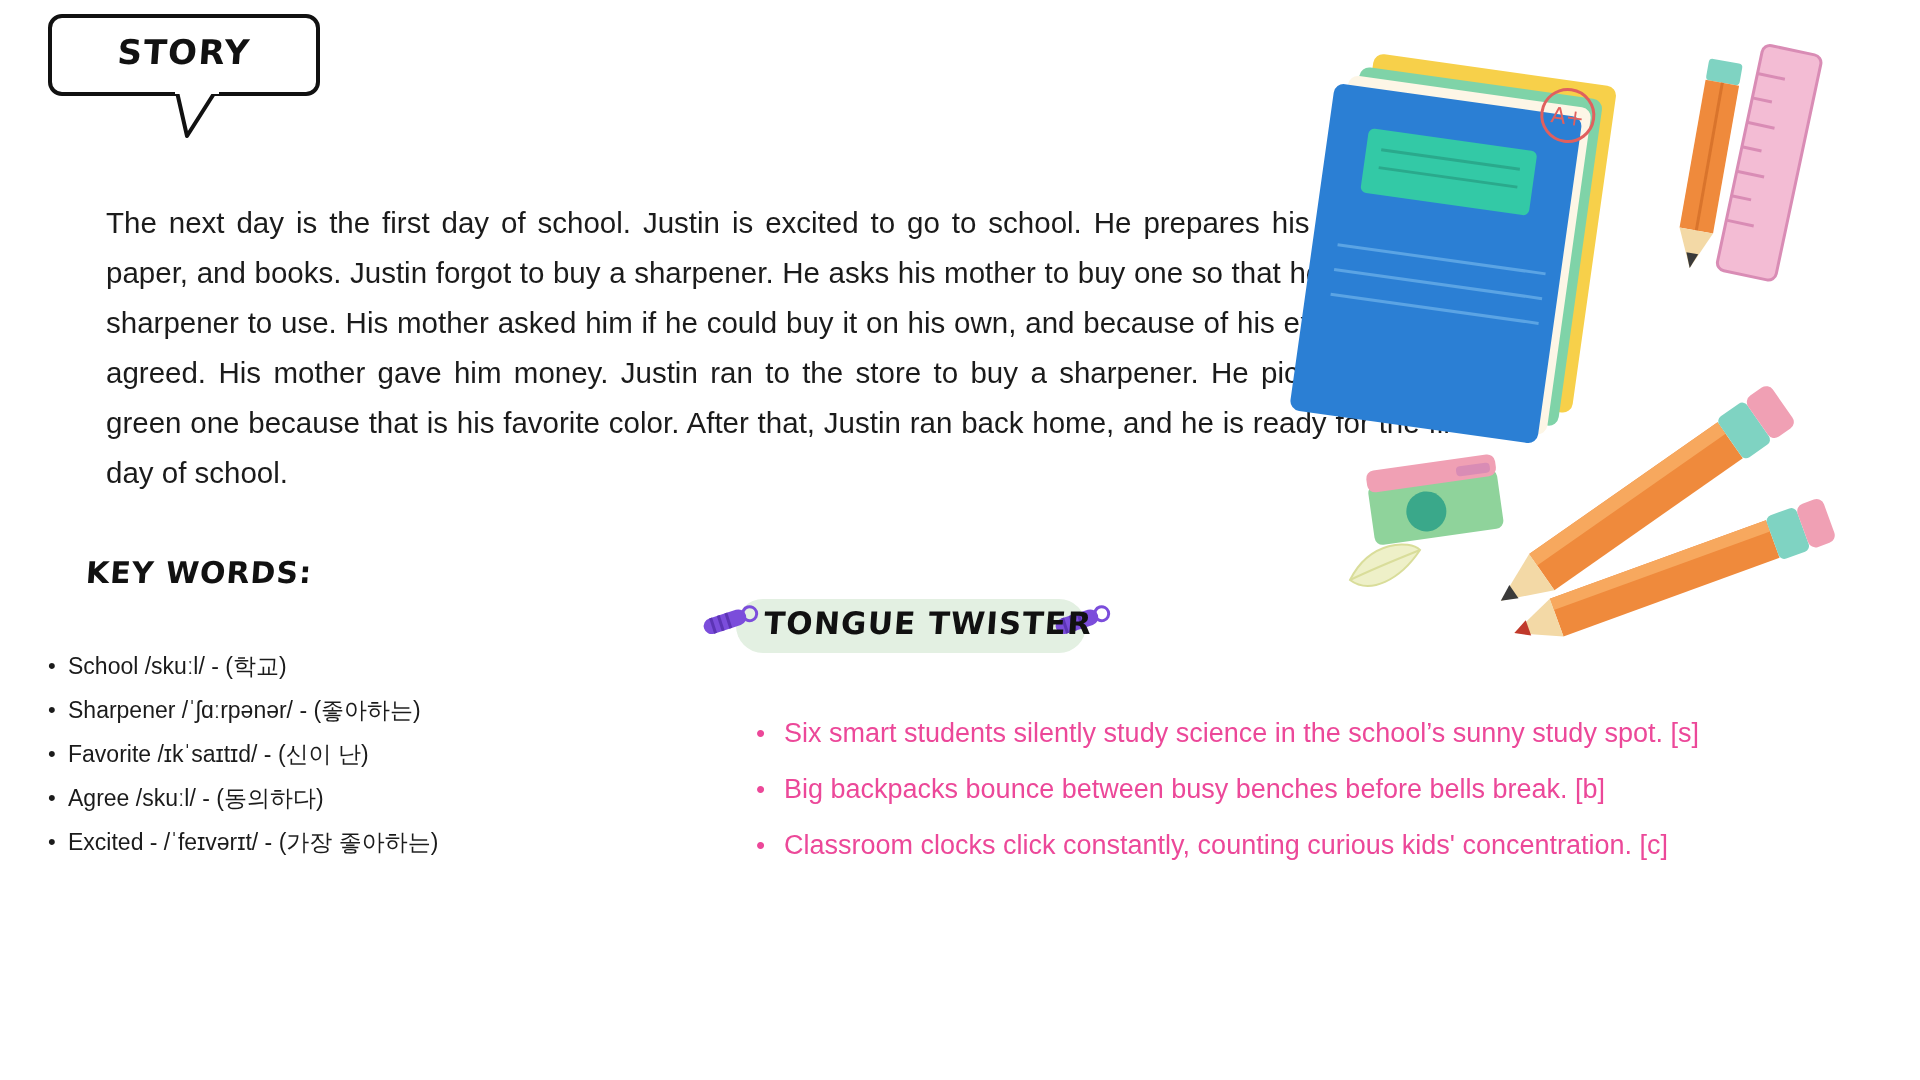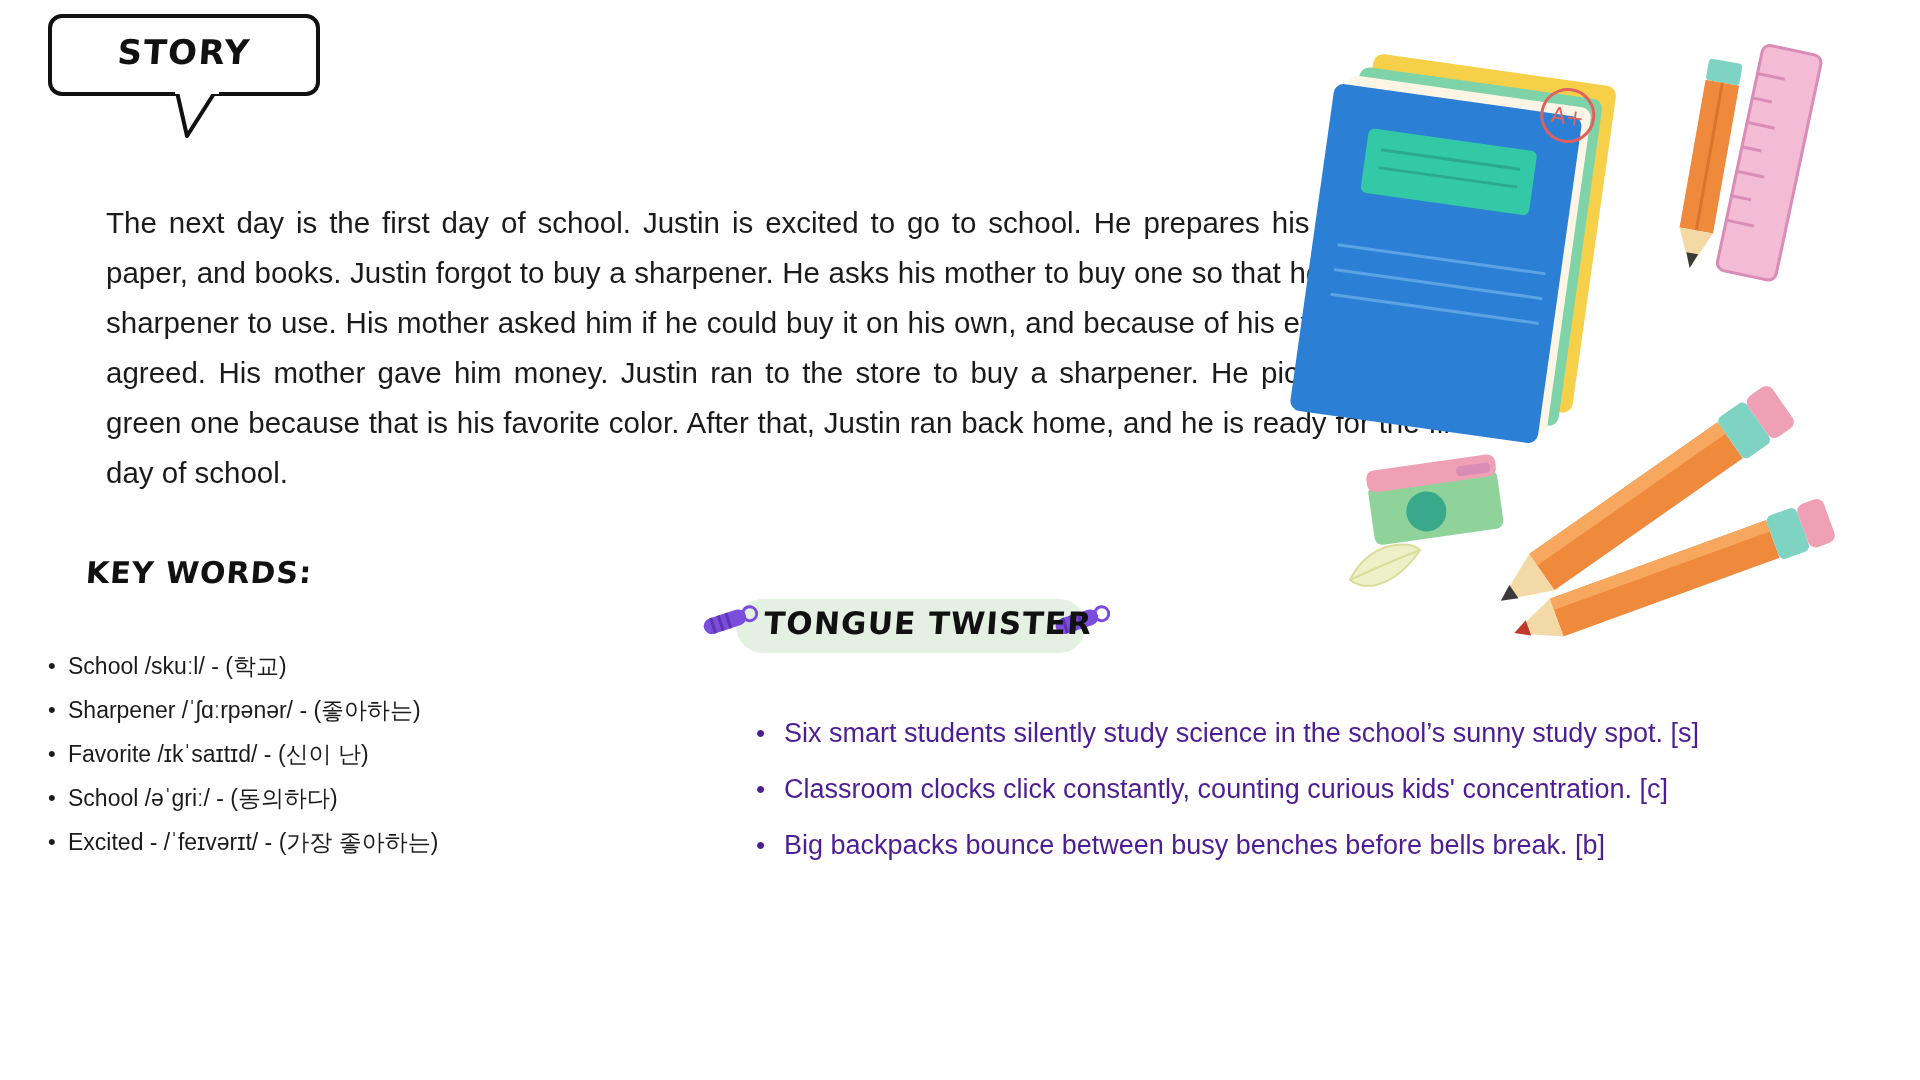--- a/index.html
+++ b/index.html
@@ -138,21 +138,21 @@
     width: 1150px;
     margin: 0;
     padding: 0;
     list-style: none;
   }
   #tt-list li {
     position: relative;
     padding-left: 36px;
     font-size: 27px;
     line-height: 56px;
-    color: #4c1d95;
+    color: #ec4899;
   }
   #tt-list li::before {
     content: "•";
     position: absolute;
     left: 8px;
     top: 0;
     font-size: 26px;
   }
 
   
@@ -178,21 +178,21 @@
   </svg>
 </div>
 
 <p id="story-text">The next day is the first day of school. Justin is excited to go to school. He prepares his bag, pencil, paper, and books. Justin forgot to buy a sharpener. He asks his mother to buy one so that he can have a sharpener to use. His mother asked him if he could buy it on his own, and because of his excitement, he agreed. His mother gave him money. Justin ran to the store to buy a sharpener. He picked the color green one because that is his favorite color. After that, Justin ran back home, and he is ready for the first day of school.</p>
 
 <div id="keywords-title">KEY WORDS:</div>
 <ul id="keywords-list">
   <li>School /skuːl/ - (학교)</li>
   <li>Sharpener /ˈʃɑːrpənər/ - (좋아하는)</li>
   <li>Favorite /ɪkˈsaɪtɪd/ - (신이 난)</li>
-  <li>School /əˈgriː/ - (동의하다)</li>
+  <li>Agree /skuːl/ - (동의하다)</li>
   <li>Excited - /ˈfeɪvərɪt/ - (가장 좋아하는)</li>
 </ul>
 
 <div id="tt-header">
   <div id="tt-pill"></div>
   <span class="clip-icon" id="clip-left">
     <svg width="62" height="42" viewBox="0 0 62 42">
       <g transform="rotate(-18 31 21)">
         <rect x="4" y="9" width="44" height="16" rx="8" fill="#7b4ddb"></rect>
         <rect x="12" y="9" width="3" height="16" fill="#5c34b5"></rect>
@@ -211,22 +211,22 @@
         <rect x="28" y="9" width="3" height="16" fill="#5c34b5"></rect>
         <circle cx="52" cy="17" r="7" fill="none" stroke="#7b4ddb" stroke-width="3"></circle>
       </g>
     </svg>
   </span>
   <div id="tt-title">TONGUE TWISTER</div>
 </div>
 
 <ul id="tt-list">
   <li>Six smart students silently study science in the school’s sunny study spot. [s]</li>
+  <li>Big backpacks bounce between busy benches before bells break. [b]</li>
   <li> Classroom clocks click constantly, counting curious kids' concentration. [c]</li>
-  <li>Big backpacks bounce between busy benches before bells break. [b]</li>
 </ul>
 
 <div id="art">
   <svg width="700" height="690" viewBox="0 0 700 690">
 
     <g transform="rotate(8 300 220)">
 
       <rect x="130" y="55" width="245" height="330" rx="10" fill="#f7d04a"></rect>
 
       <rect x="118" y="70" width="245" height="330" rx="10" fill="#7fd3a8"></rect>

